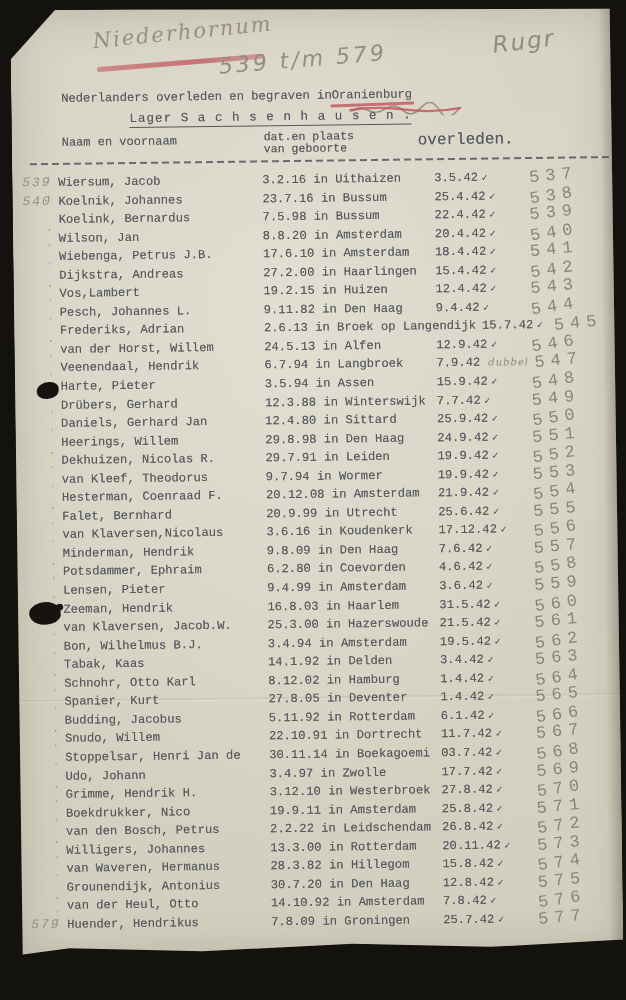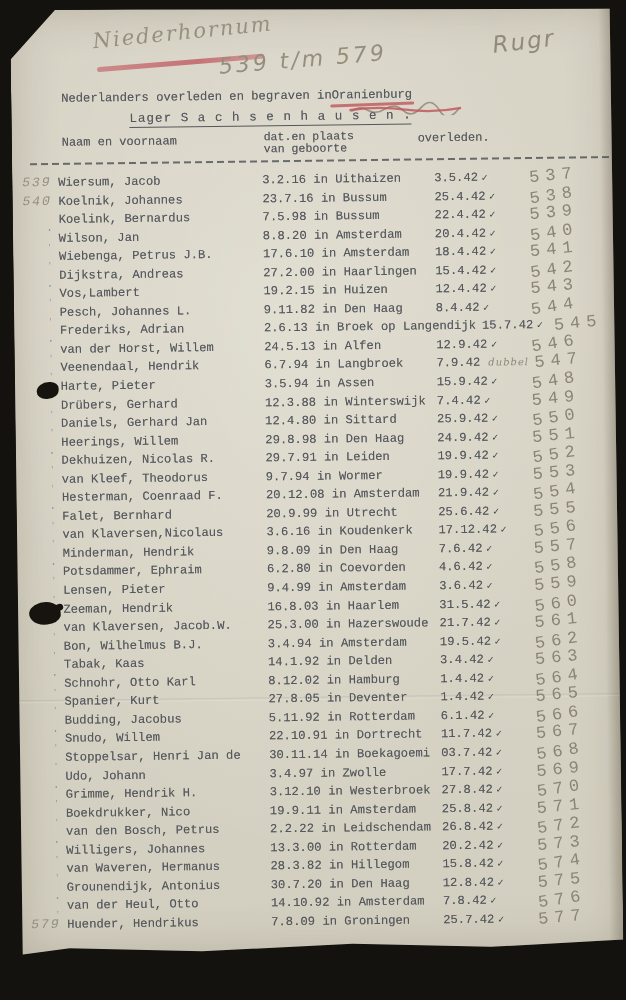--- a/index.html
+++ b/index.html
@@ -45,21 +45,21 @@
   .title1{left:50px;top:82px;font-size:12.2px;}
   .title-place{position:relative;display:inline-block;}
   .title-place::after{content:"";position:absolute;left:-2px;right:-2px;bottom:-4px;height:3px;
     background:#c0565c;border-radius:2px;transform:rotate(-1.5deg);opacity:.85;}
   .scribble{left:338px;top:96px;width:112px;height:14px;}
   .subtitle{left:118px;top:103px;font-size:12.6px;letter-spacing:1px;
     border-bottom:1.6px solid #4b4e55;padding-bottom:1px;}
 
   .colhead-name{left:50px;top:126px;font-size:12px;}
   .colhead-birth{left:252px;top:124px;font-size:11.6px;line-height:11.5px;white-space:pre-line;}
-  .colhead-died{left:406px;top:126px;font-size:12px;}
+  .colhead-died{left:406px;top:126px;font-size:16px;}
   .dashes{left:18px;top:153px;width:584px;height:2.4px;
     background:repeating-linear-gradient(90deg,#4b4e55 0 7px,rgba(0,0,0,0) 7px 11px);
     opacity:.8;}
 
   .rows{position:absolute;left:10px;top:162px;width:582px;}
   .row{display:flex;align-items:baseline;height:18.55px;font-size:12.2px;}
   .c-left{flex:0 0 36px;font-size:13px;letter-spacing:2px;font-style:italic;
     color:rgba(140,132,115,.85);position:relative;}
   .c-left::after{content:"ʼ";position:absolute;right:4px;top:1px;color:rgba(95,116,168,.55);
     font-size:11px;font-style:normal;}
@@ -179,21 +179,21 @@
     <span class="c-died typed">12.4.42</span>
     <span class="c-check">✓</span>
     <span class="c-note"></span>
     <span class="c-num"><span>543</span></span>
   </div>
 
   <div class="row">
     <span class="c-left"></span>
     <span class="c-name typed">Pesch, Johannes L.</span>
     <span class="c-birth typed">9.11.82 in Den Haag</span>
-    <span class="c-died typed">8.4.42</span>
+    <span class="c-died typed">9.4.42</span>
     <span class="c-check">✓</span>
     <span class="c-note"></span>
     <span class="c-num"><span>544</span></span>
   </div>
 
   <div class="row">
     <span class="c-left"></span>
     <span class="c-name typed">Frederiks, Adrian</span>
     <span class="c-birth typed">2.6.13 in Broek op Langendijk</span>
     <span class="c-died typed">15.7.42</span>
@@ -229,21 +229,21 @@
     <span class="c-died typed">15.9.42</span>
     <span class="c-check">✓</span>
     <span class="c-note"></span>
     <span class="c-num"><span>548</span></span>
   </div>
 
   <div class="row">
     <span class="c-left"></span>
     <span class="c-name typed">Drübers, Gerhard</span>
     <span class="c-birth typed">12.3.88 in Winterswijk</span>
-    <span class="c-died typed">7.4.42</span>
+    <span class="c-died typed">7.7.42</span>
     <span class="c-check">✓</span>
     <span class="c-note"></span>
     <span class="c-num"><span>549</span></span>
   </div>
 
   <div class="row">
     <span class="c-left"></span>
     <span class="c-name typed">Daniels, Gerhard Jan</span>
     <span class="c-birth typed">12.4.80 in Sittard</span>
     <span class="c-died typed">25.9.42</span>
@@ -349,21 +349,21 @@
     <span class="c-died typed">31.5.42</span>
     <span class="c-check">✓</span>
     <span class="c-note"></span>
     <span class="c-num"><span>560</span></span>
   </div>
 
   <div class="row">
     <span class="c-left"></span>
     <span class="c-name typed">van Klaversen, Jacob.W.</span>
     <span class="c-birth typed">25.3.00 in Hazerswoude</span>
-    <span class="c-died typed">21.7.42</span>
+    <span class="c-died typed">21.5.42</span>
     <span class="c-check">✓</span>
     <span class="c-note"></span>
     <span class="c-num"><span>561</span></span>
   </div>
 
   <div class="row">
     <span class="c-left"></span>
     <span class="c-name typed">Bon, Wilhelmus B.J.</span>
     <span class="c-birth typed">3.4.94 in Amsterdam</span>
     <span class="c-died typed">19.5.42</span>
@@ -469,21 +469,21 @@
     <span class="c-died typed">26.8.42</span>
     <span class="c-check">✓</span>
     <span class="c-note"></span>
     <span class="c-num"><span>572</span></span>
   </div>
 
   <div class="row">
     <span class="c-left"></span>
     <span class="c-name typed">Willigers, Johannes</span>
     <span class="c-birth typed">13.3.00 in Rotterdam</span>
-    <span class="c-died typed">20.2.42</span>
+    <span class="c-died typed">20.11.42</span>
     <span class="c-check">✓</span>
     <span class="c-note"></span>
     <span class="c-num"><span>573</span></span>
   </div>
 
   <div class="row">
     <span class="c-left"></span>
     <span class="c-name typed">van Waveren, Hermanus</span>
     <span class="c-birth typed">28.3.82 in Hillegom</span>
     <span class="c-died typed">15.8.42</span>

